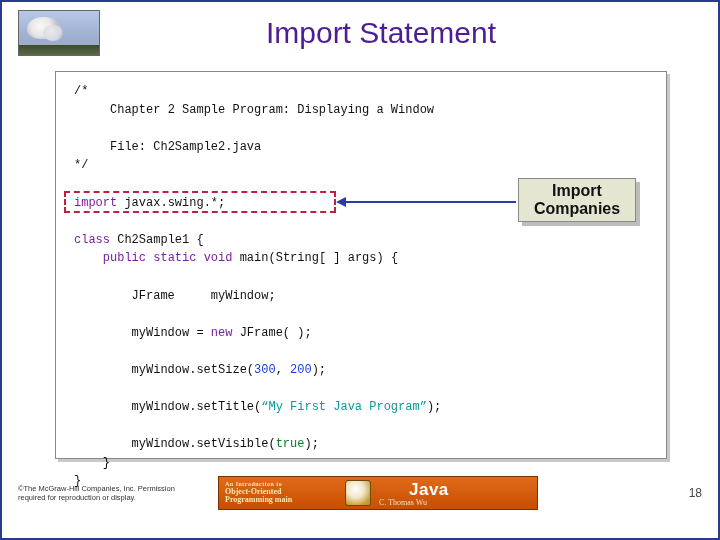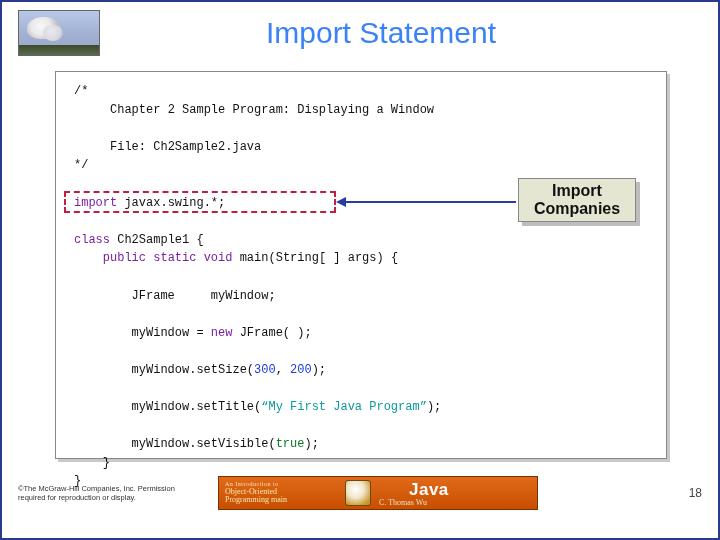--- a/index.html
+++ b/index.html
@@ -47,21 +47,21 @@
   }
   .thumb .ground {
     position: absolute;
     left: 0; bottom: 0; right: 0; height: 10px;
     background: linear-gradient(to bottom, #3a4a2a, #5a6a4a);
   }
   .title {
     flex: 1;
     text-align: center;
     font-size: 30px;
-    color: #3b82f6;
+    color: #4c1d95;
     font-weight: 400;
     margin-top: 6px;
     margin-left: -40px;
   }
   .codebox-shadow {
     position: absolute;
     left: 56px;
     top: 72px;
     width: 612px;
     height: 388px;
@@ -153,20 +153,21 @@
     color: #f7e8b0;
     font-family: "Times New Roman", serif;
     overflow: hidden;
   }
   .book-banner .bb-left {
     font-size: 8px;
     line-height: 1.05;
     padding-left: 6px;
     width: 120px;
     color: #f7e8b0;
+    font-weight: bold;
   }
   .book-banner .bb-left .bb-top { font-size: 6px; letter-spacing: 0.5px; }
   .book-banner .bb-cup {
     width: 26px; height: 26px;
     background: radial-gradient(circle at 40% 35%, #fff 0%, #f0e6c8 40%, #c89830 80%);
     border: 1px solid #6a4a10;
     border-radius: 3px;
     margin: 0 6px;
     flex-shrink: 0;
   }

